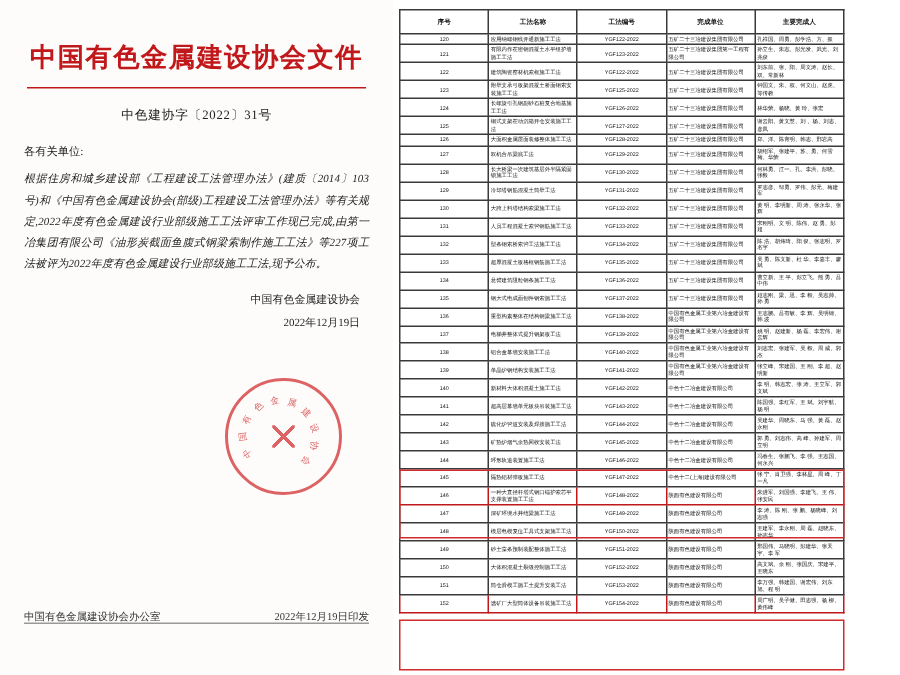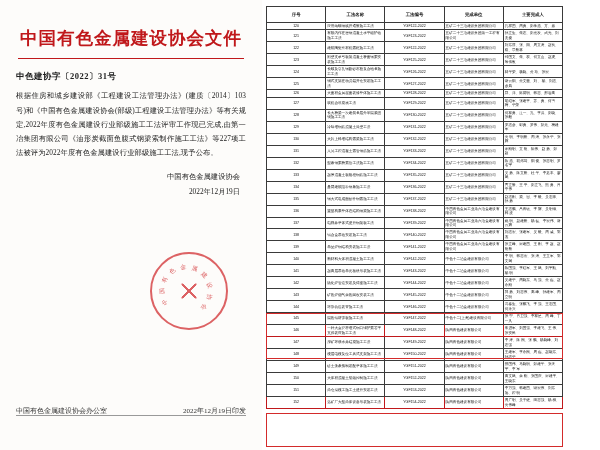--- a/index.html
+++ b/index.html
@@ -26,45 +26,45 @@
     font-size:17.5px;
     letter-spacing:1px;
     margin-top:16px;
     font-family:"Liberation Serif", serif;
   }
   .red-rule{
     margin:8px 2px 0 2px;
     height:1.4px;background:#c0181b;
   }
   .doc-num{
-    text-align:left;
+    text-align:center;
     font-size:8.5px;
     color:#222;
     margin-top:12px;
     letter-spacing:.5px;
-    font-weight:bold;
   }
   .doc-subtitle{
     text-align:center;
     font-size:10px;
     font-weight:bold;
     color:#111;
     margin-top:14px;
     letter-spacing:.3px;
   }
   .doc-salutation{
     font-size:7.5px;color:#222;margin-top:13px;
   }
   .doc-body{
     font-size:7.3px;
     line-height:1.95;
     color:#1c1c1c;
     text-align:justify;
     margin-top:6px;
     letter-spacing:.1px;
+    font-style:italic;
   }
   .doc-body p{margin:0 0 2px 0;text-indent:0;}
   .doc-attach{
     font-size:7.3px;color:#1c1c1c;margin-top:9px;line-height:1.8;
   }
   .signature{
     margin-top:10px;
     text-align:right;
     font-size:7.3px;
     color:#1c1c1c;
@@ -153,20 +153,21 @@
 </style>
 </head>
 <body>
 
 <div class="page">
 
   <div class="doc">
     <div class="doc-title">中国有色金属建设协会文件</div>
     <div class="red-rule"></div>
     <div class="doc-num">中色建协字〔2022〕31号</div>
+    <div class="doc-salutation">各有关单位:</div>
     <div class="doc-body">
       <p>根据住房和城乡建设部《工程建设工法管理办法》(建质〔2014〕103号)和《中国有色金属建设协会(部级)工程建设工法管理办法》等有关规定,2022年度有色金属建设行业部级施工工法评审工作现已完成,由第一冶集团有限公司《油形炭截面鱼腹式钢梁索制作施工工法》等227项工法被评为2022年度有色金属建设行业部级施工工法,现予公布。</p>
     </div>
     <div class="signature">
       <div>中国有色金属建设协会</div>
       <div>2022年12月19日</div>
     </div>
     <div class="seal">
       <div class="seal-text">
           <span style="transform: rotate(-125deg) translate(0px, -28px) rotate(0deg); margin-left: -3px;">中</span>

